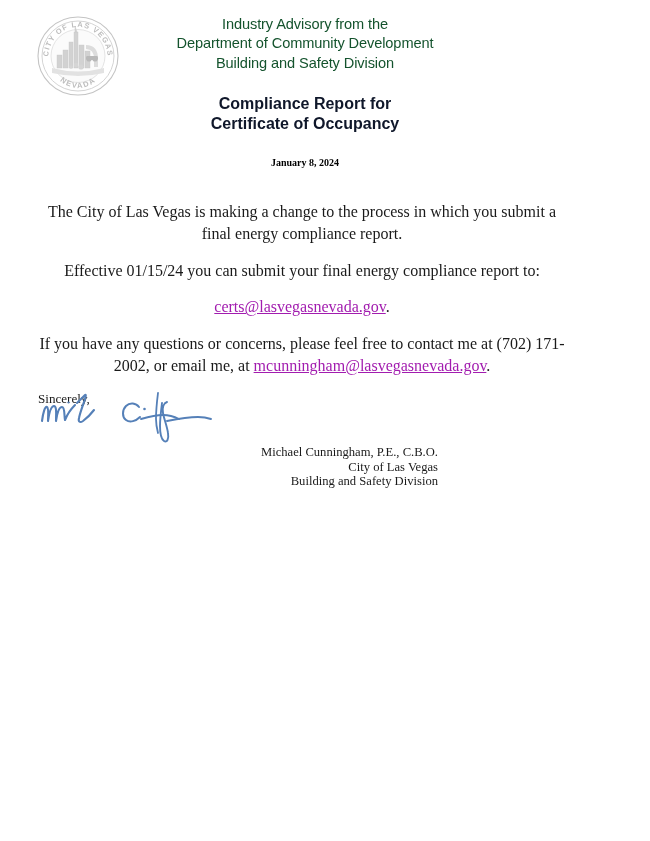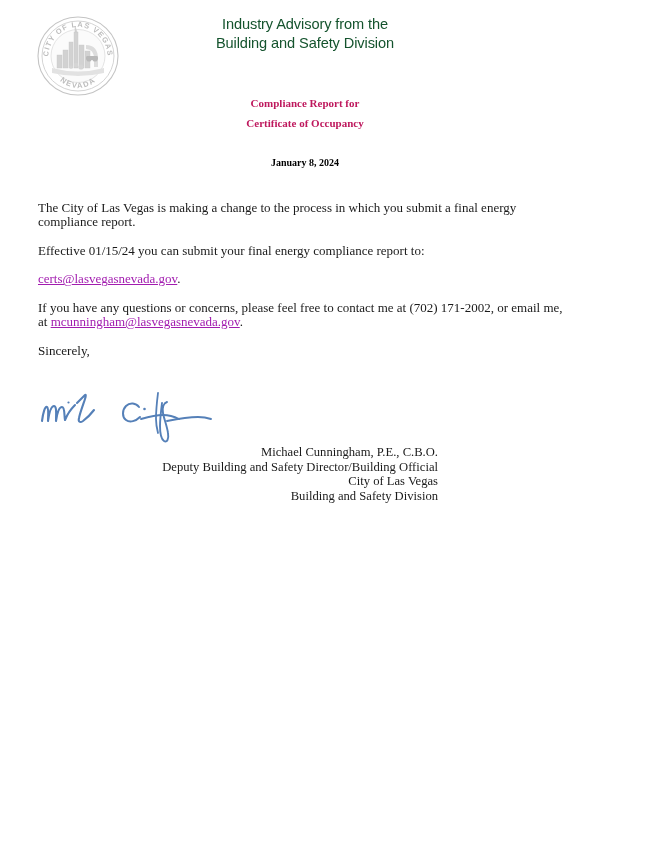--- a/index.html
+++ b/index.html
@@ -51,25 +51,25 @@
   }
 
   .doc-title {
     position: absolute;
     left: 105px;
     top: 94px;
     width: 400px;
     text-align: center;
   }
   .doc-title-line {
-    font-family: Liberation Serif, serif;
+    font-family: Liberation Sans, sans-serif;
     font-weight: bold;
-    font-size: 11px;
+    font-size: 16px;
     line-height: 19.8px;
-    color: #be185d;
+    color: #0f172a;
     white-space: nowrap;
   }
 
   .doc-date {
     position: absolute;
     left: 105px;
     top: 153px;
     width: 400px;
     text-align: center;
     font-family: "Liberation Serif", serif;
@@ -81,25 +81,25 @@
 
   
   .body-block {
     position: absolute;
     left: 38px;
     top: 201px;
     width: 528px;
   }
   .para {
     font-family: "Liberation Serif", serif;
-    font-size: 13px;
-    line-height: 14px;
+    font-size: 16px;
+    line-height: 22px;
     color: #1a1a1a;
     margin: 0 0 14.6px 0;
-    text-align: left;
+    text-align: center;
   }
 
   a.link, .link {
     color: #a21caf;
     text-decoration: underline;
     text-underline-offset: 1px;
   }
 
   .sincerely {
     font-family: Liberation Serif, serif;
@@ -179,20 +179,21 @@
       <g fill="#bdbdbd" font-family="'Liberation Sans', sans-serif" font-size="7.6" font-weight="bold" letter-spacing="1.4">
         <text>
           <textPath href="#arcBot" startOffset="50%" text-anchor="middle">NEVADA</textPath>
         </text>
       </g>
     </svg>
   </div>
 
   <div class="letterhead">
     <div class="letterhead-line">Industry Advisory from the</div>
+    <div class="letterhead-line">Department of Community Development</div>
     <div class="letterhead-line">Building and Safety Division</div>
   </div>
 
   <div class="doc-title">
     <div class="doc-title-line">Compliance Report for</div>
     <div class="doc-title-line">Certificate of Occupancy</div>
   </div>
 
   <div class="doc-date">January 8, 2024</div>
 
@@ -220,18 +221,17 @@
         <path d="M 122 10 C 121 18 120 28 120 36 C 120 42 121 46 122 50" stroke-width="1.8"></path>
         <path d="M 105 36 C 112 34 120 32 127 32 C 134 32 139 34 143 36" stroke-width="1.9"></path>
         <path d="M 126 20 C 125 28 124 36 124 43 C 124 50 125 56 128 58 C 131 60 133 56 132 50 C 131 43 128 36 127 30 C 126 24 128 20 131 19" stroke-width="1.9"></path>
         <path d="M 131 38 C 141 36 152 34 162 34 C 168 34 172 35 175 36" stroke-width="1.9"></path>
       </g>
     </svg>
   </div>
 
   <div class="closing">
     <div class="closing-line">Michael Cunningham, P.E., C.B.O.</div>
-    <div class="closing-line">Deputy Building and Safety Director/Building Official</div>
     <div class="closing-line">City of Las Vegas</div>
     <div class="closing-line">Building and Safety Division</div>
   </div>
 
 </div>
 
 </body></html>

